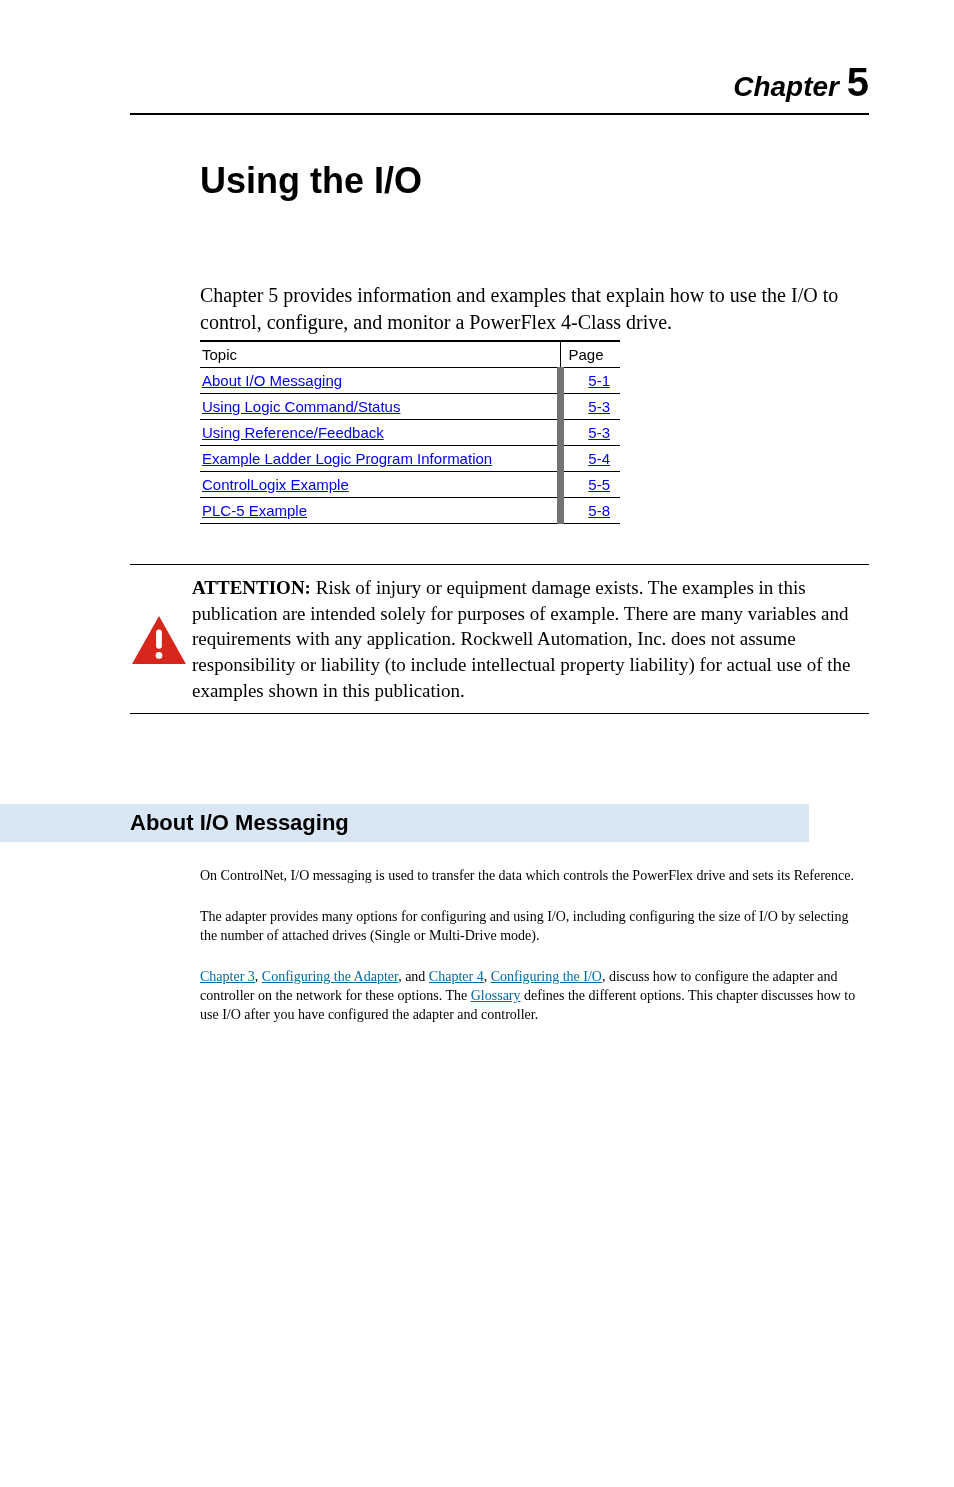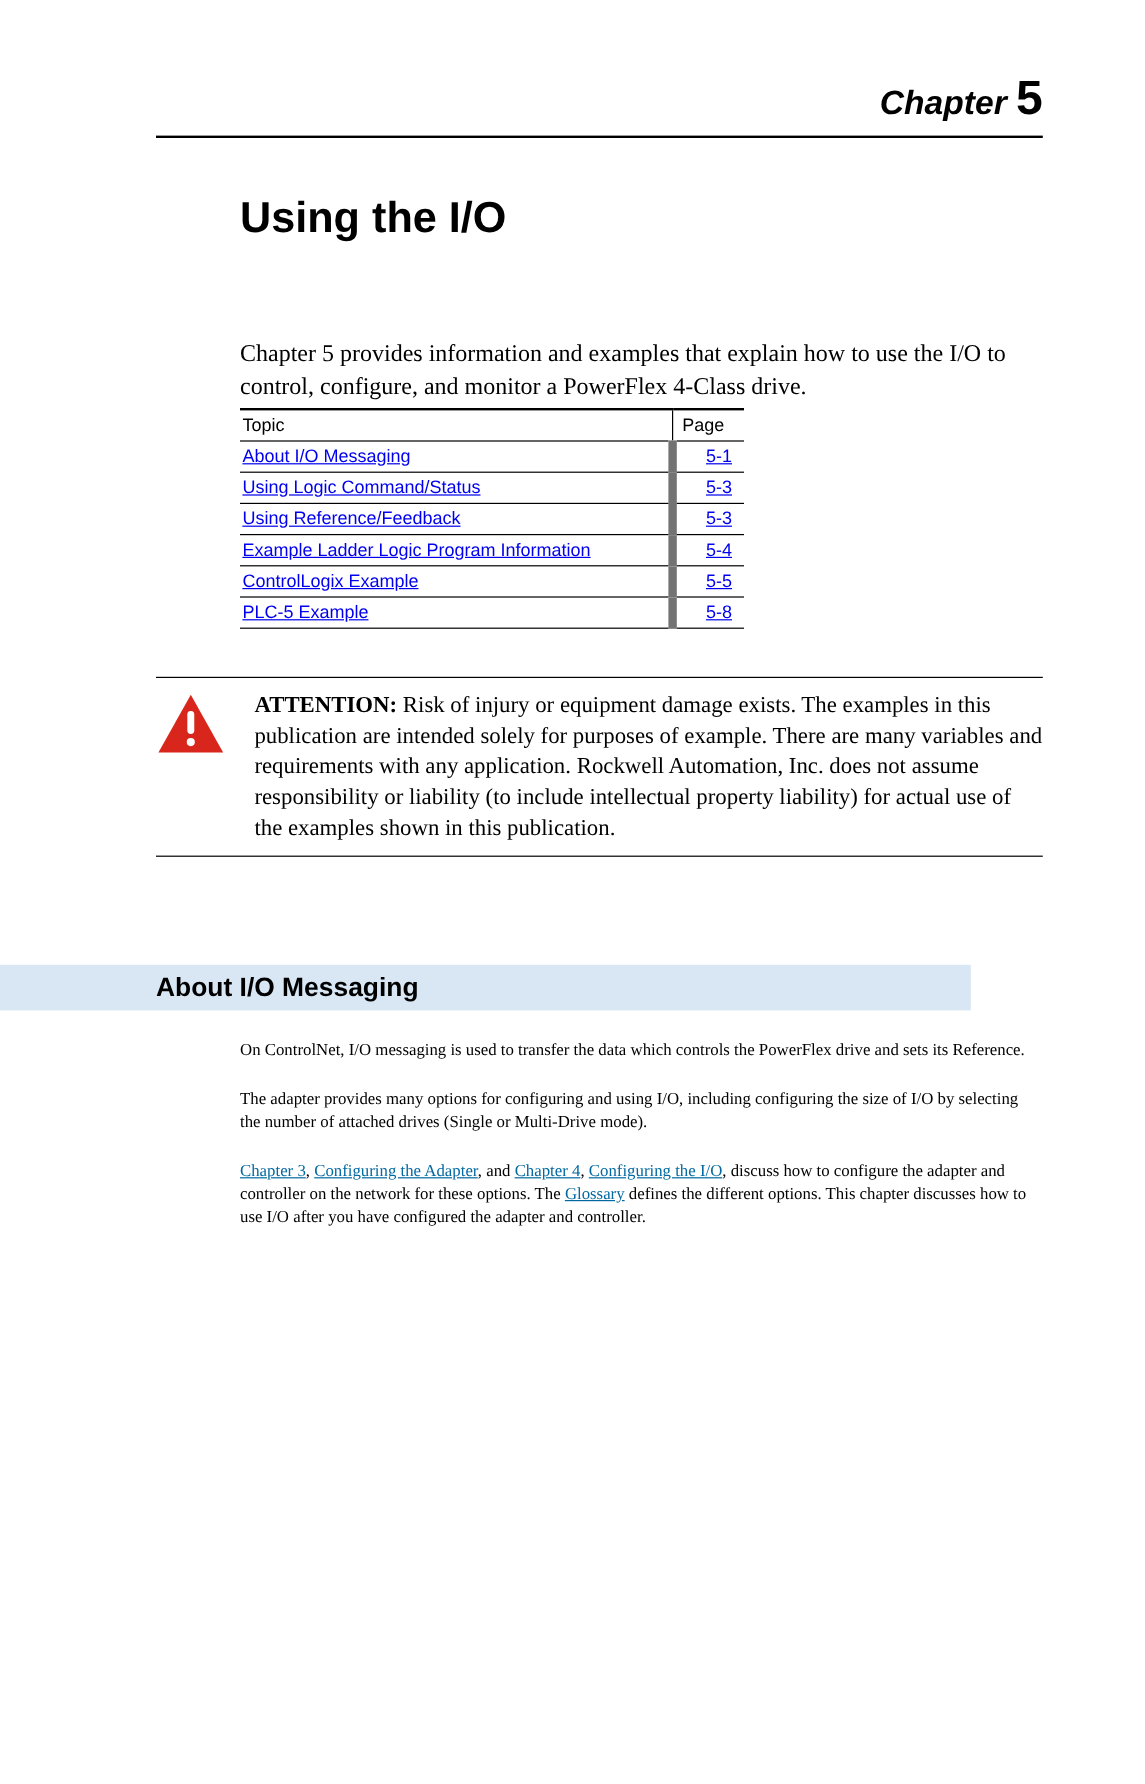--- a/index.html
+++ b/index.html
@@ -79,21 +79,22 @@
     .link {
       color: #0000ee;
       text-decoration: underline;
     }
     .attention-block {
       border-top: 1.5px solid #000;
       border-bottom: 1.5px solid #000;
       padding: 10px 0;
       margin-bottom: 90px;
       display: flex;
-      gap: 24px;
+      gap: 4px;
+      align-items: center;
     }
     .attention-icon {
       flex-shrink: 0;
       width: 58px;
       height: 52px;
       margin-top: 2px;
     }
     .attention-text {
       font-size: 19px;
       line-height: 1.35;

